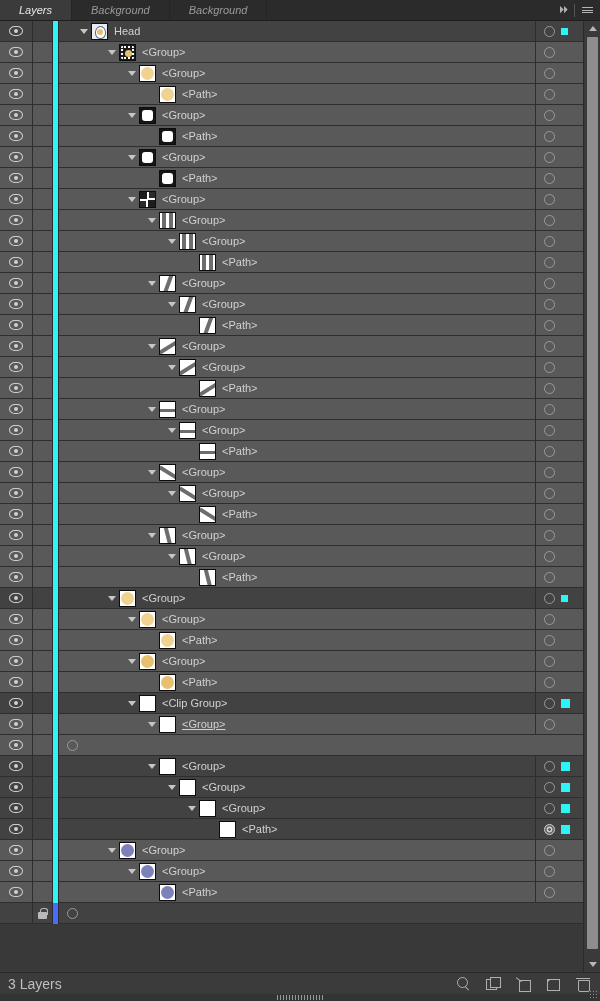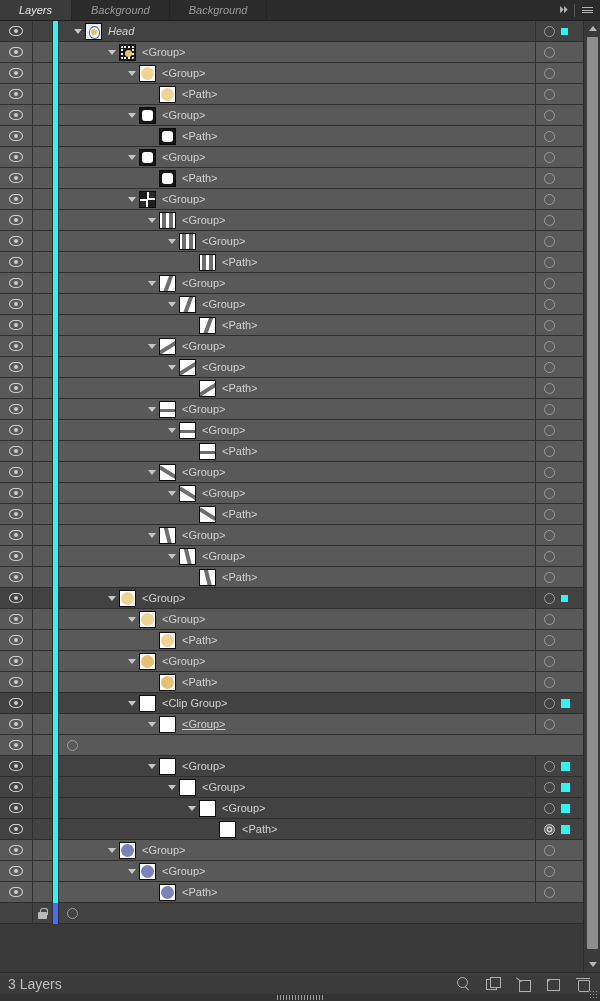--- a/index.html
+++ b/index.html
@@ -280,21 +280,21 @@
 </div>
 
 <div class="list-wrap">
   <div class="rows" id="rows">
       <div class="row alt">
         <div class="cell-eye">
           <span class="eye"></span>
         </div>
         <div class="cell-lock"></div>
         <div class="cell-color" style="background: rgb(45, 245, 245);"></div>
-        <div class="cell-main" style="padding-left: 12px; font-style: italic;">
+        <div class="cell-main" style="padding-left: 18px;">
           <span class="tri-wrap">
             <span class="tri-down"></span>
           </span>
           <span class="thumb">
             <span style="position:absolute;inset:0;background:#e9ecf3"></span>
             <span style="position:absolute;left:3px;top:2px;width:11px;height:13px;border-radius:50% 50% 45% 45%;background:#fff;border:1px solid #5a6078"></span>
             <span class="circ" style="left:5px;top:5px;width:6px;height:6px;background:#e6c070"></span>
           </span>
           <span class="label">Head</span>
         </div>

